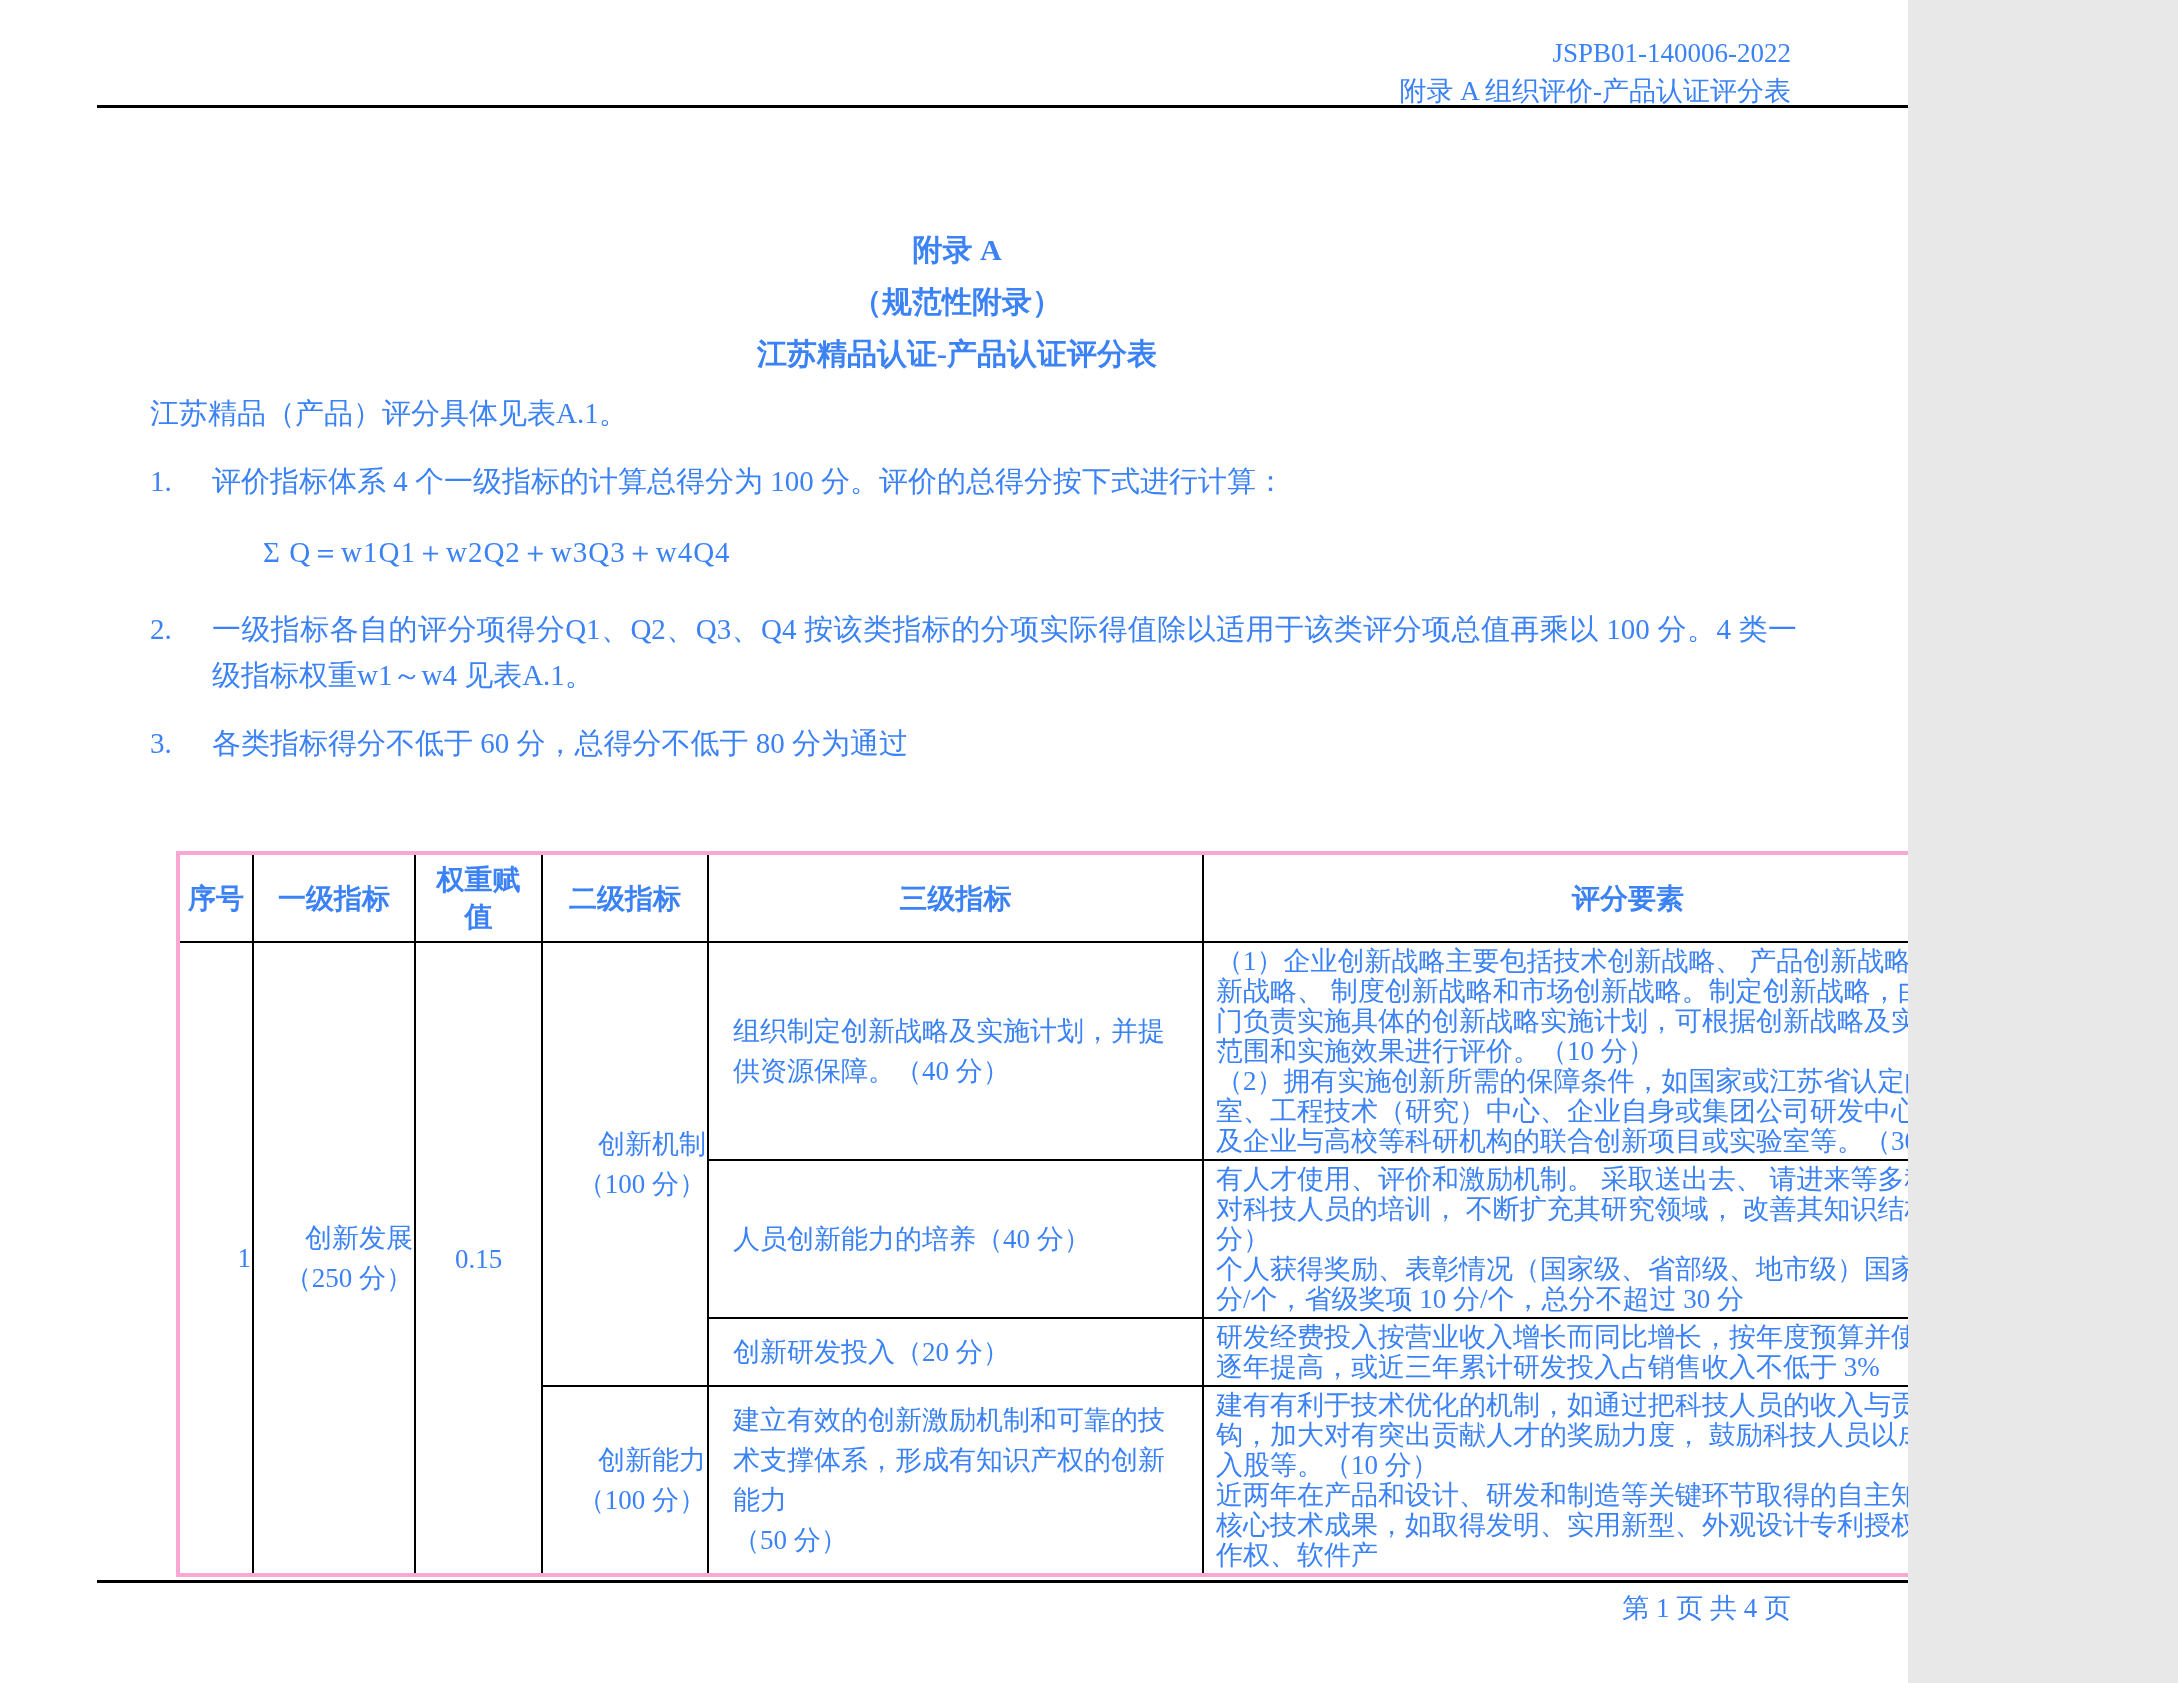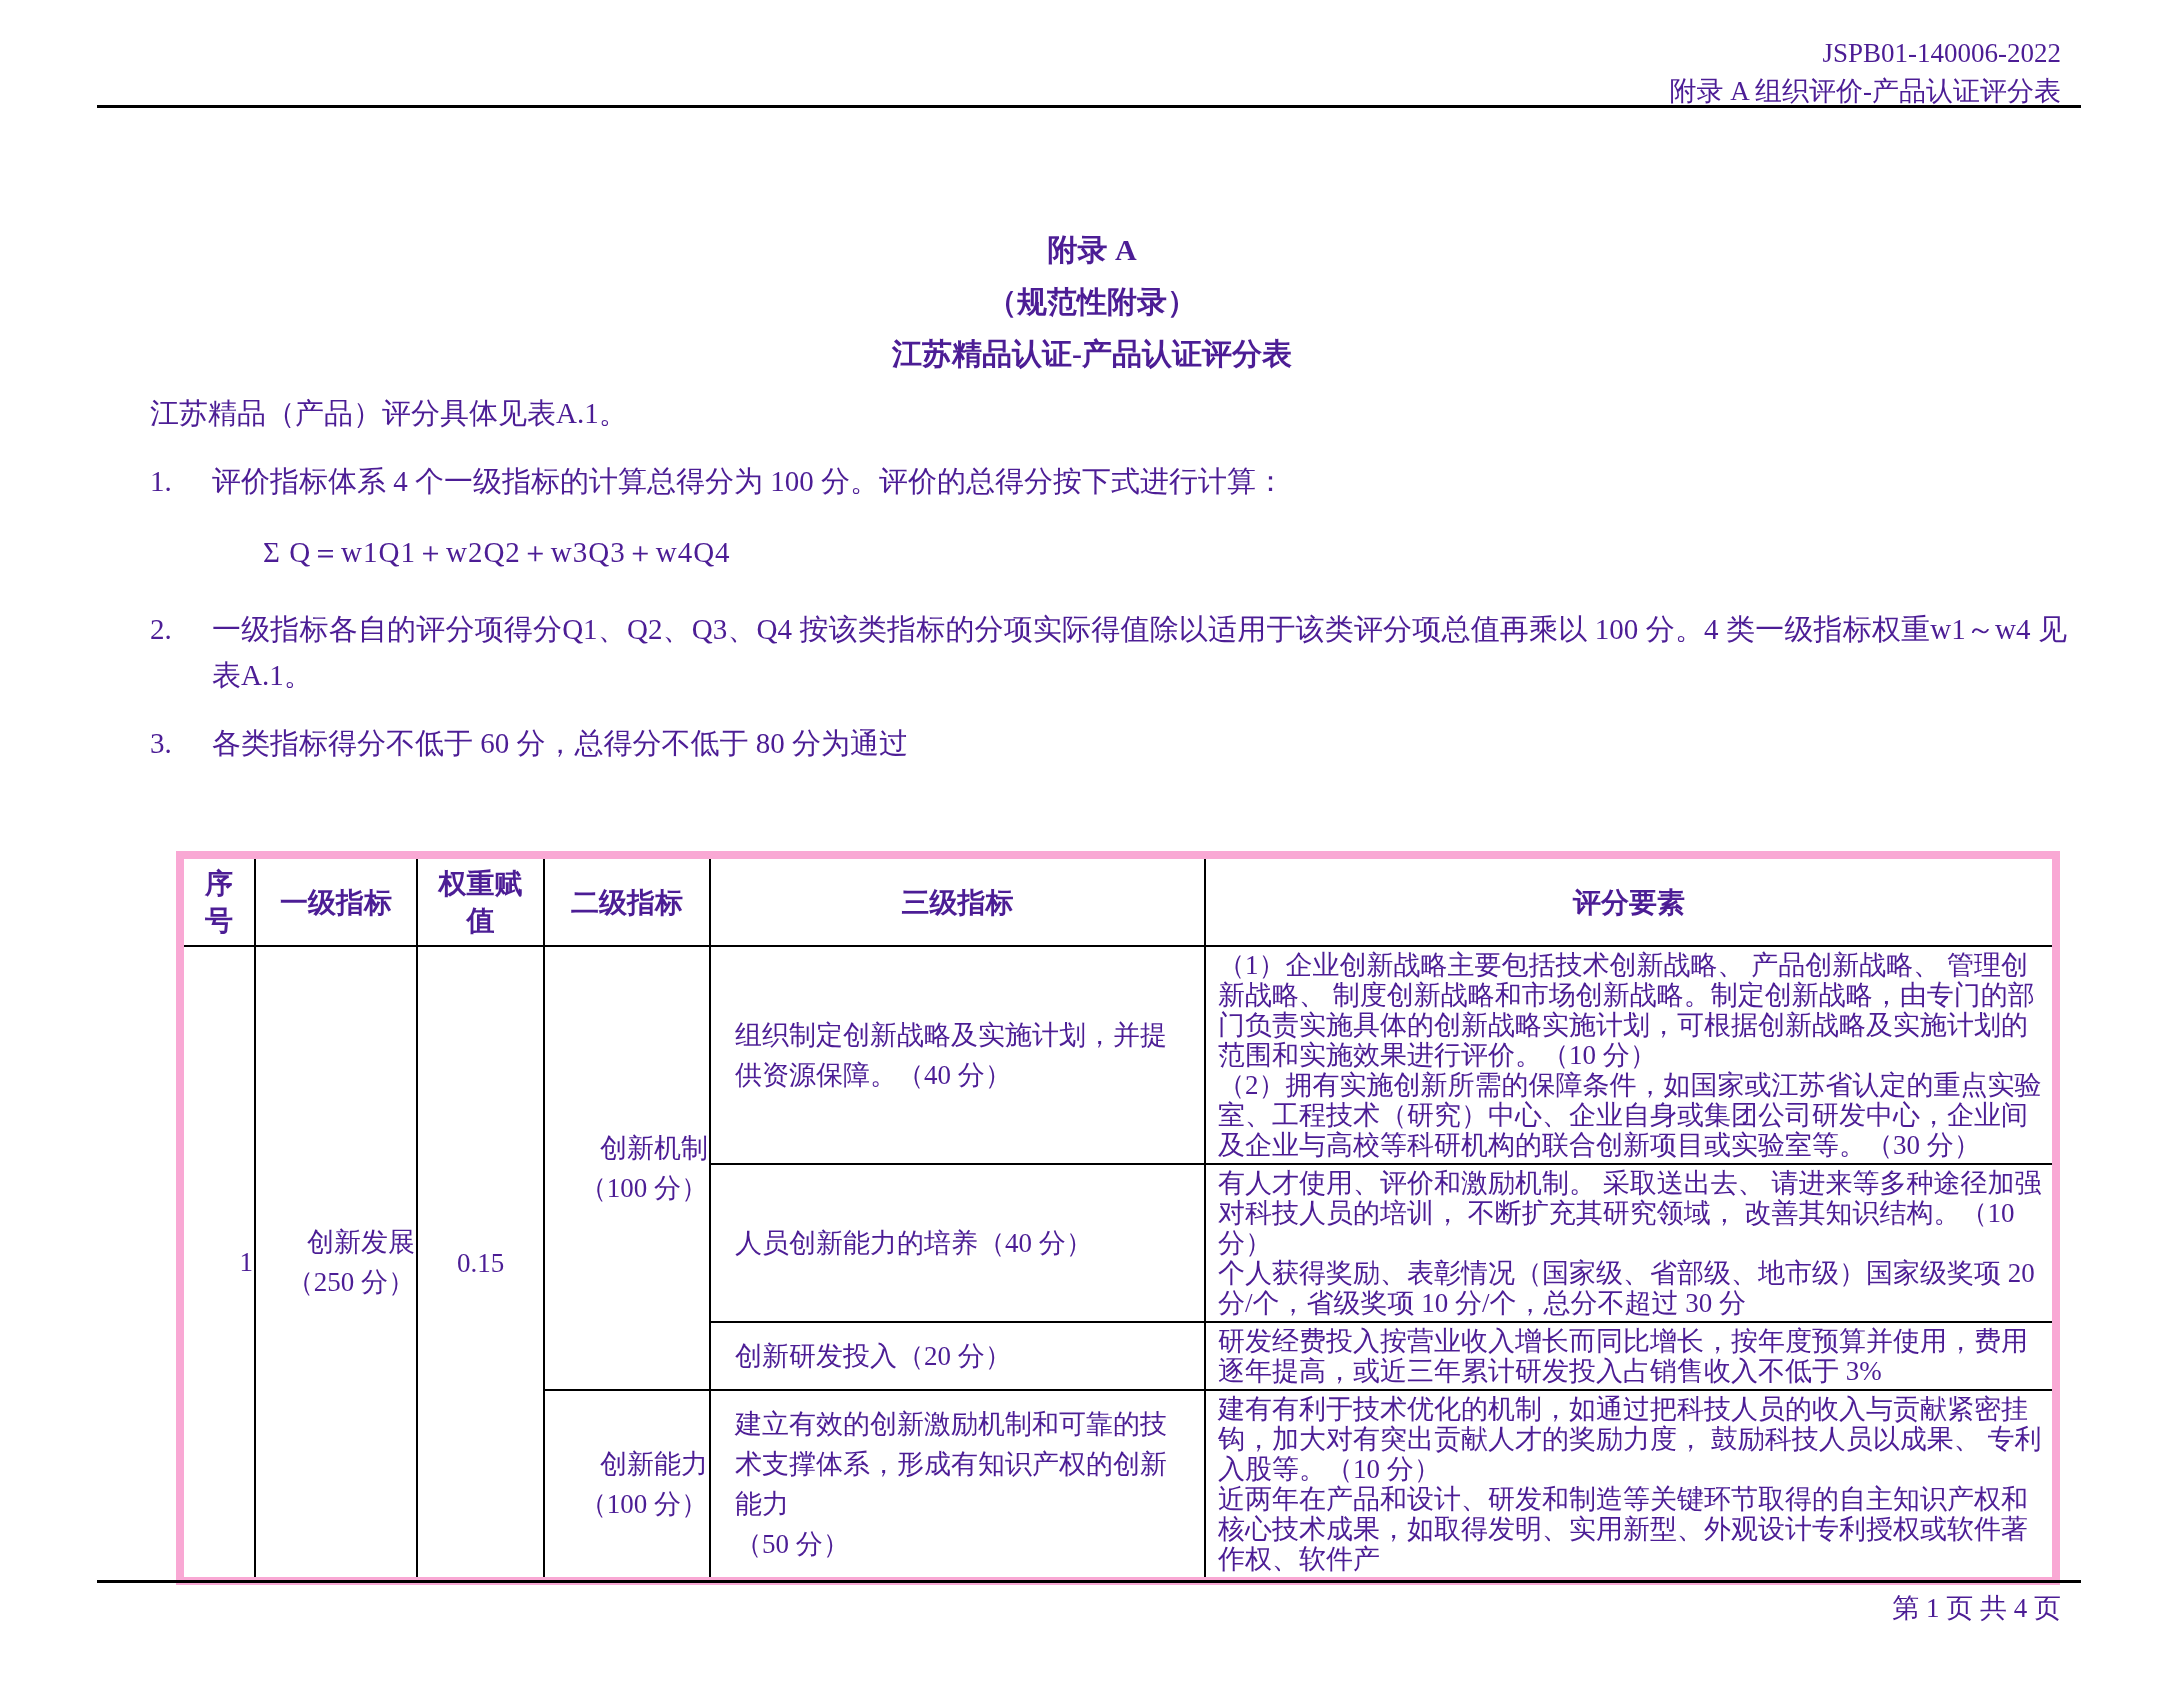--- a/index.html
+++ b/index.html
@@ -1,19 +1,19 @@
 <!DOCTYPE html>
 <html><head>
 <meta charset="utf-8">
 <style>
   html,body{margin:0;padding:0;background:#e8e8e8;}
   .page{
     position:relative;
-    width:2178px;height:1683px;
-    background:#ffffff;color:#4c1d95;
+    width:1908px;height:1683px;
+    background:#ffffff;color:#3b82f6;
     font-family:"Liberation Serif","DejaVu Serif",serif;
     overflow:hidden;
   }
   .abs{position:absolute;}
   .doc-header{
     top:34px;right:117px;
     text-align:right;
     font-size:27px;line-height:38px;
   }
   .header-rule,.footer-rule{
@@ -37,21 +37,21 @@
   .formula{top:533px;left:263px;font-size:29px;letter-spacing:1px;}
   .table-caption{
     top:781px;left:0;width:100%;
     text-align:center;font-size:29px;font-weight:bold;
   }
   .score-table-wrap{top:851px;left:176px;}
   table.score-table{
     border-collapse:collapse;
     table-layout:fixed;
     width:1877px;
-    border:8px solid #f9a8d4;
+    border:4px solid #f9a8d4;
   }
   .score-table th,.score-table td{
     border:2px solid #000;
     vertical-align:middle;
   }
   .score-table th{
     font-size:28px;font-weight:bold;
     text-align:center;line-height:37px;
     padding:6px 8px;height:71px;
   }

